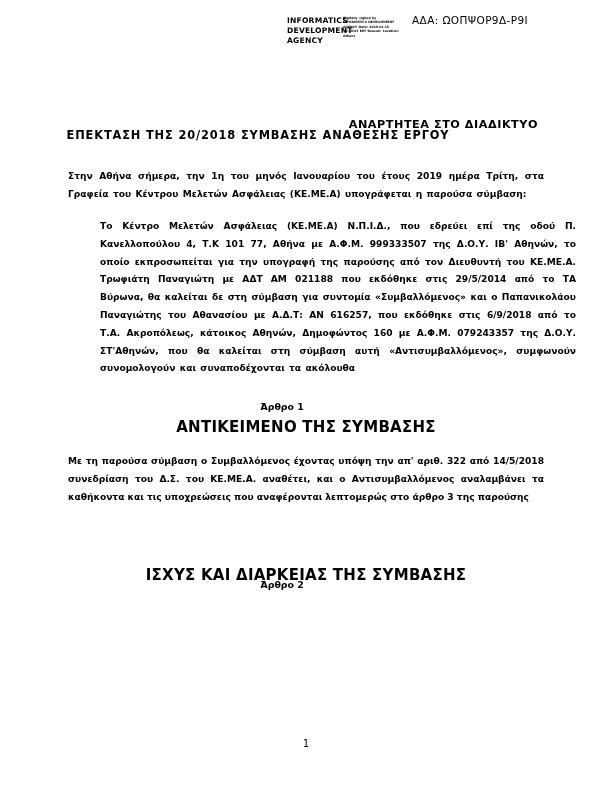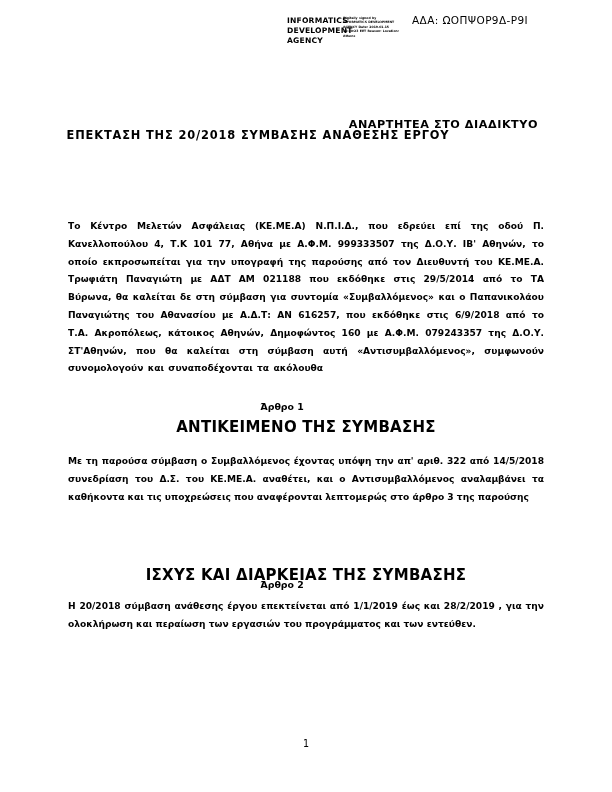--- a/index.html
+++ b/index.html
@@ -106,21 +106,21 @@
     font-weight: 700;
     line-height: 17.8px;
     text-align: justify;
     text-justify: inter-word;
   }
   .body-block.loose {
     word-spacing: 1.2px;
   }
 
   .para1 { top: 168px; }
-  .para2 { top: 218px; }
+  .para2 { top: 218px; margin-left: 32px; }
 
   
   .article-title {
     position: absolute;
     left: 0;
     width: 564px;
     text-align: center;
     font-family: "DejaVu Sans", sans-serif;
     font-size: 9.4px;
     font-weight: 700;
@@ -170,26 +170,26 @@
       <div class="logo-fine">Digitally signed by INFORMATICS DEVELOPMENT AGENCY Date: 2019.01.15 11:20:23 EET Reason: Location: Athens</div>
     </div>
 
     <div class="ada-code">ΑΔΑ: ΩΟΠΨΟΡ9Δ-Ρ9Ι</div>
   </div>
 
   <div class="posting-line">ΑΝΑΡΤΗΤΕΑ ΣΤΟ ΔΙΑΔΙΚΤΥΟ</div>
 
   <div class="doc-title">ΕΠΕΚΤΑΣΗ ΤΗΣ 20/2018 ΣΥΜΒΑΣΗΣ ΑΝΑΘΕΣΗΣ ΕΡΓΟΥ</div>
 
+  <div class="body-block para1 loose">Στην Αθήνα σήμερα, την 1η του μηνός Ιανουαρίου του έτους 2019 ημέρα Τρίτη, στα Γραφεία του Κέντρου Μελετών Ασφάλειας (ΚΕ.ΜΕ.Α) υπογράφεται η παρούσα σύμβαση:</div>
 
   <div class="body-block para2 loose">Το Κέντρο Μελετών Ασφάλειας (ΚΕ.ΜΕ.Α) Ν.Π.Ι.Δ., που εδρεύει επί της οδού Π. Κανελλοπούλου 4, Τ.Κ 101 77, Αθήνα με Α.Φ.Μ. 999333507 της Δ.Ο.Υ. ΙΒ' Αθηνών, το οποίο εκπροσωπείται για την υπογραφή της παρούσης από τον Διευθυντή του ΚΕ.ΜΕ.Α. Τρωφιάτη Παναγιώτη με ΑΔΤ ΑΜ 021188 που εκδόθηκε στις 29/5/2014 από το ΤΑ Βύρωνα, θα καλείται δε στη σύμβαση για συντομία «Συμβαλλόμενος» και ο Παπανικολάου Παναγιώτης του Αθανασίου με Α.Δ.Τ: ΑΝ 616257, που εκδόθηκε στις 6/9/2018 από το Τ.Α. Ακροπόλεως, κάτοικος Αθηνών, Δημοφώντος 160 με Α.Φ.Μ. 079243357 της Δ.Ο.Υ. ΣΤ'Αθηνών, που θα καλείται στη σύμβαση αυτή «Αντισυμβαλλόμενος», συμφωνούν συνομολογούν και συναποδέχονται τα ακόλουθα</div>
 
   <div class="article-title art1-title">Άρθρο 1</div>
   <div class="article-subtitle art1-subtitle">ΑΝΤΙΚΕΙΜΕΝΟ ΤΗΣ ΣΥΜΒΑΣΗΣ</div>
   <div class="body-block art1-body">Με τη παρούσα σύμβαση ο Συμβαλλόμενος έχοντας υπόψη την απ' αριθ. 322 από 14/5/2018 συνεδρίαση του Δ.Σ. του ΚΕ.ΜΕ.Α. αναθέτει, και ο Αντισυμβαλλόμενος αναλαμβάνει τα καθήκοντα και τις υποχρεώσεις που αναφέρονται λεπτομερώς στο άρθρο 3 της παρούσης</div>
 
   <div class="article-title art2-title">Άρθρο 2</div>
   <div class="article-subtitle art2-subtitle">ΙΣΧΥΣ ΚΑΙ ΔΙΑΡΚΕΙΑΣ ΤΗΣ ΣΥΜΒΑΣΗΣ</div>
-  <div class="body-block art2-body">Η 20/2018 σύμβαση ανάθεσης έργου επεκτείνεται από 1/1/2019 έως και 28/2/2019 , για την ολοκλήρωση και περαίωση των εργασιών του προγράμματος και των εντεύθεν.</div>
 
   <div class="page-number">1</div>
 
 </div>
 
 </body></html>

